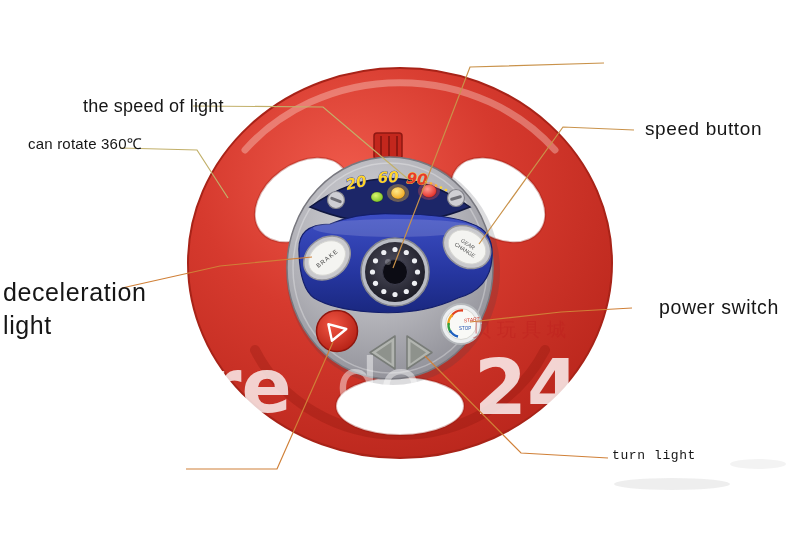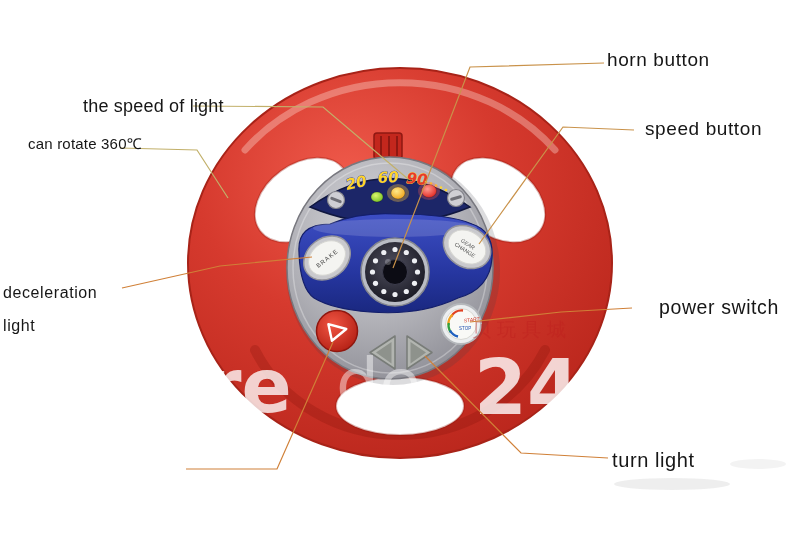--- a/index.html
+++ b/index.html
@@ -198,26 +198,25 @@
       <polyline class="leader" stroke="#d08038" points="186,469 277,469 333,342"></polyline>
       <polyline class="leader" stroke="#d08038" points="632,308 561,312 470,322"></polyline>
       <polyline class="leader" stroke="#d08038" points="608,458 521,453 425,356"></polyline>
     </g>
   </svg>
 
   <div class="label small" style="left:83px;top:97px;font-size:18px;">the speed of light</div>
 
   <div class="label small" style="left:28px;top:136px;font-size:15px;">can rotate 360℃</div>
 
-  <div class="label" style="left:607px;top:50px;font-size:19px;">horn button</div>
 
   <div class="label" style="left:637px;top:119px;font-size:19px;margin-left:8px;">speed button</div>
 
-  <div class="label twoline" style="left:3px;top:276px;font-size:16px;">
+  <div class="label twoline" style="left:3px;top:276px;font-size:25px;">
     <div>deceleration</div>
     <div>light</div>
   </div>
 
 
   <div class="label" style="left:635px;top:297px;font-size:19.5px;margin-left:24px;">power switch</div>
 
-  <div class="label" style="left:612px;top:449px;font-size:20px;">turn light</div>
+  <div class="label" style="left:612px;top:449px;font-size:13px;font-family:Liberation Mono, monospace;">turn light</div>
 </div>
 
 </body></html>

